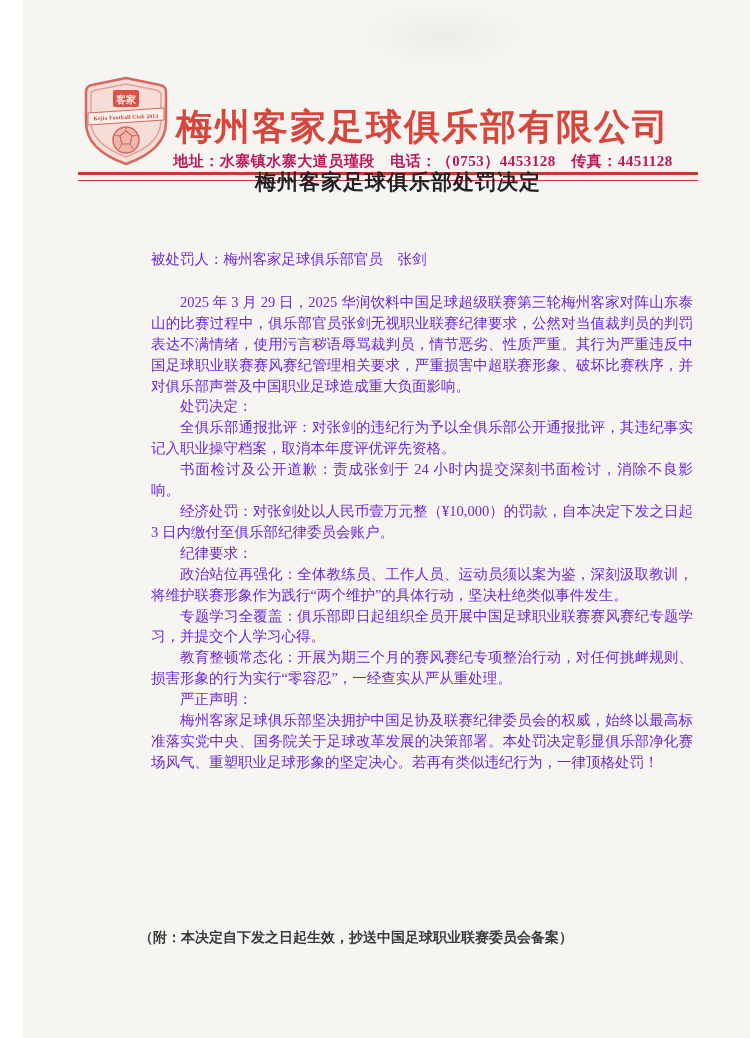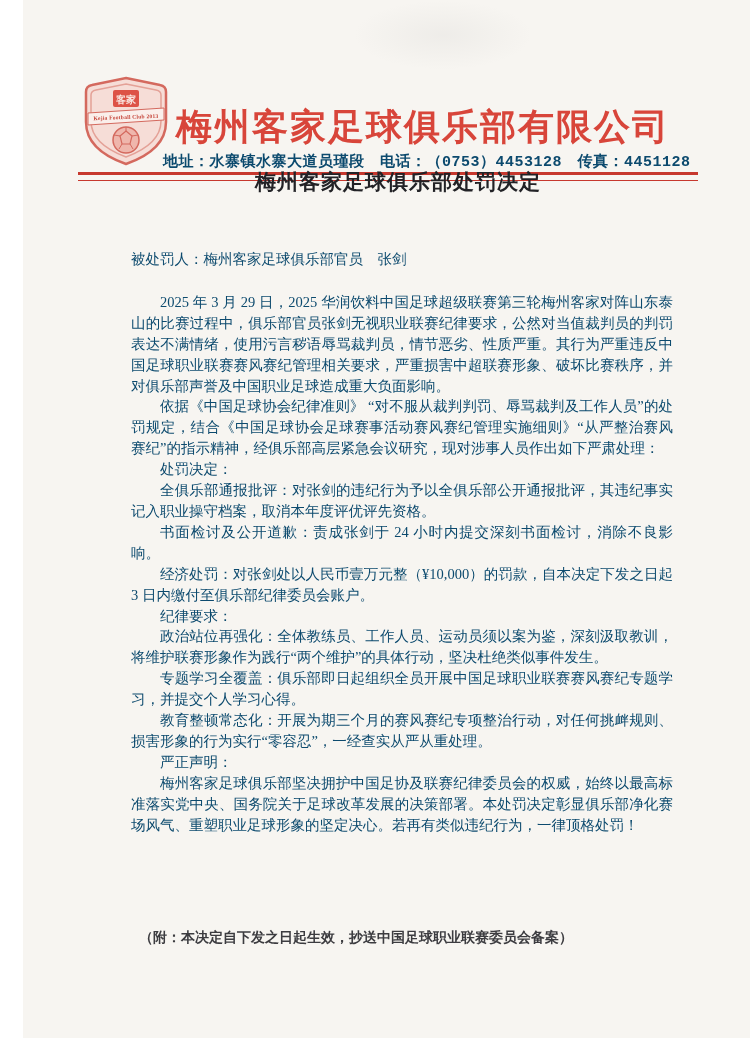--- a/index.html
+++ b/index.html
@@ -15,39 +15,38 @@
     background:radial-gradient(ellipse at center, rgba(160,160,160,0.10), rgba(160,160,160,0) 70%);
   }
   .crest { position:absolute; left:60px; top:75px; }
   .company {
     position:absolute; left:140px; top:103px; width:520px;
     font-size:36px; font-weight:bold; color:#d8453a;
     letter-spacing:2px; white-space:nowrap; text-align:center;
   }
   .addr {
     position:absolute; left:140px; top:152px; width:520px; text-align:center;
-    font-size:15px; font-weight:bold; color:#0c4a6e; letter-spacing:0.5px;
+    font-size:15px; font-weight:bold; color:#be185d; letter-spacing:0.5px;
     white-space:nowrap;
-    font-family:Liberation Mono, monospace;
   }
   .rule {
     position:absolute; left:55px; top:172px; width:620px; height:9px;
     border-top:3px solid #c7382e; border-bottom:1px solid #c7382e;
   }
   .doc-title {
     position:absolute; left:0; top:168px; width:750px; text-align:center;
     font-size:21px; font-weight:bold; color:#222226; letter-spacing:1px;
   }
   .doc-no {
     position:absolute; left:0; top:213px; width:750px; text-align:center;
     font-size:13.5px; font-weight:bold; color:#2e2e33;
   }
   .docbody {
-    position:absolute; left:108px; top:249px; width:542px;
-    font-size:14.5px; line-height:20.9px; color:#0c4a6e; text-align:justify;
+    position:absolute; left:128px; top:249px; width:542px;
+    font-size:14.5px; line-height:20.9px; color:#6d28d9; text-align:justify;
   }
   .docbody p.indent { text-indent:2em; }
   .recipient { margin-bottom:22px; }
   .sig {
     position:absolute; left:385px; top:841px; width:240px; text-align:center;
     font-size:14.5px; line-height:25px; color:#3c3c40;
   }
   .footnote {
     position:absolute; left:116px; top:929px; width:560px;
     font-size:14px; color:#3c3c40;font-weight:bold;
@@ -76,21 +75,20 @@
 
   <div class="company">梅州客家足球俱乐部有限公司</div>
   <div class="addr">地址：水寨镇水寨大道员瑾段　电话：（0753）4453128　传真：4451128</div>
   <div class="rule"></div>
 
   <div class="doc-title">梅州客家足球俱乐部处罚决定</div>
 
   <div class="docbody">
     <p class="recipient">被处罚人：梅州客家足球俱乐部官员　张剑</p>
     <p class="indent">2025 年 3 月 29 日，2025 华润饮料中国足球超级联赛第三轮梅州客家对阵山东泰山的比赛过程中，俱乐部官员张剑无视职业联赛纪律要求，公然对当值裁判员的判罚表达不满情绪，使用污言秽语辱骂裁判员，情节恶劣、性质严重。其行为严重违反中国足球职业联赛赛风赛纪管理相关要求，严重损害中超联赛形象、破坏比赛秩序，并对俱乐部声誉及中国职业足球造成重大负面影响。</p>
-    <p class="indent">依据《中国足球协会纪律准则》 “对不服从裁判判罚、辱骂裁判及工作人员”的处罚规定，结合《中国足球协会足球赛事活动赛风赛纪管理实施细则》“从严整治赛风赛纪”的指示精神，经俱乐部高层紧急会议研究，现对涉事人员作出如下严肃处理：</p>
     <p class="indent">处罚决定：</p>
     <p class="indent">全俱乐部通报批评：对张剑的违纪行为予以全俱乐部公开通报批评，其违纪事实记入职业操守档案，取消本年度评优评先资格。</p>
     <p class="indent">书面检讨及公开道歉：责成张剑于 24 小时内提交深刻书面检讨，消除不良影响。</p>
     <p class="indent">经济处罚：对张剑处以人民币壹万元整（¥10,000）的罚款，自本决定下发之日起 3 日内缴付至俱乐部纪律委员会账户。</p>
     <p class="indent">纪律要求：</p>
     <p class="indent">政治站位再强化：全体教练员、工作人员、运动员须以案为鉴，深刻汲取教训，将维护联赛形象作为践行“两个维护”的具体行动，坚决杜绝类似事件发生。</p>
     <p class="indent">专题学习全覆盖：俱乐部即日起组织全员开展中国足球职业联赛赛风赛纪专题学习，并提交个人学习心得。</p>
     <p class="indent">教育整顿常态化：开展为期三个月的赛风赛纪专项整治行动，对任何挑衅规则、损害形象的行为实行“零容忍”，一经查实从严从重处理。</p>
     <p class="indent">严正声明：</p>
     <p class="indent">梅州客家足球俱乐部坚决拥护中国足协及联赛纪律委员会的权威，始终以最高标准落实党中央、国务院关于足球改革发展的决策部署。本处罚决定彰显俱乐部净化赛场风气、重塑职业足球形象的坚定决心。若再有类似违纪行为，一律顶格处罚！</p>

